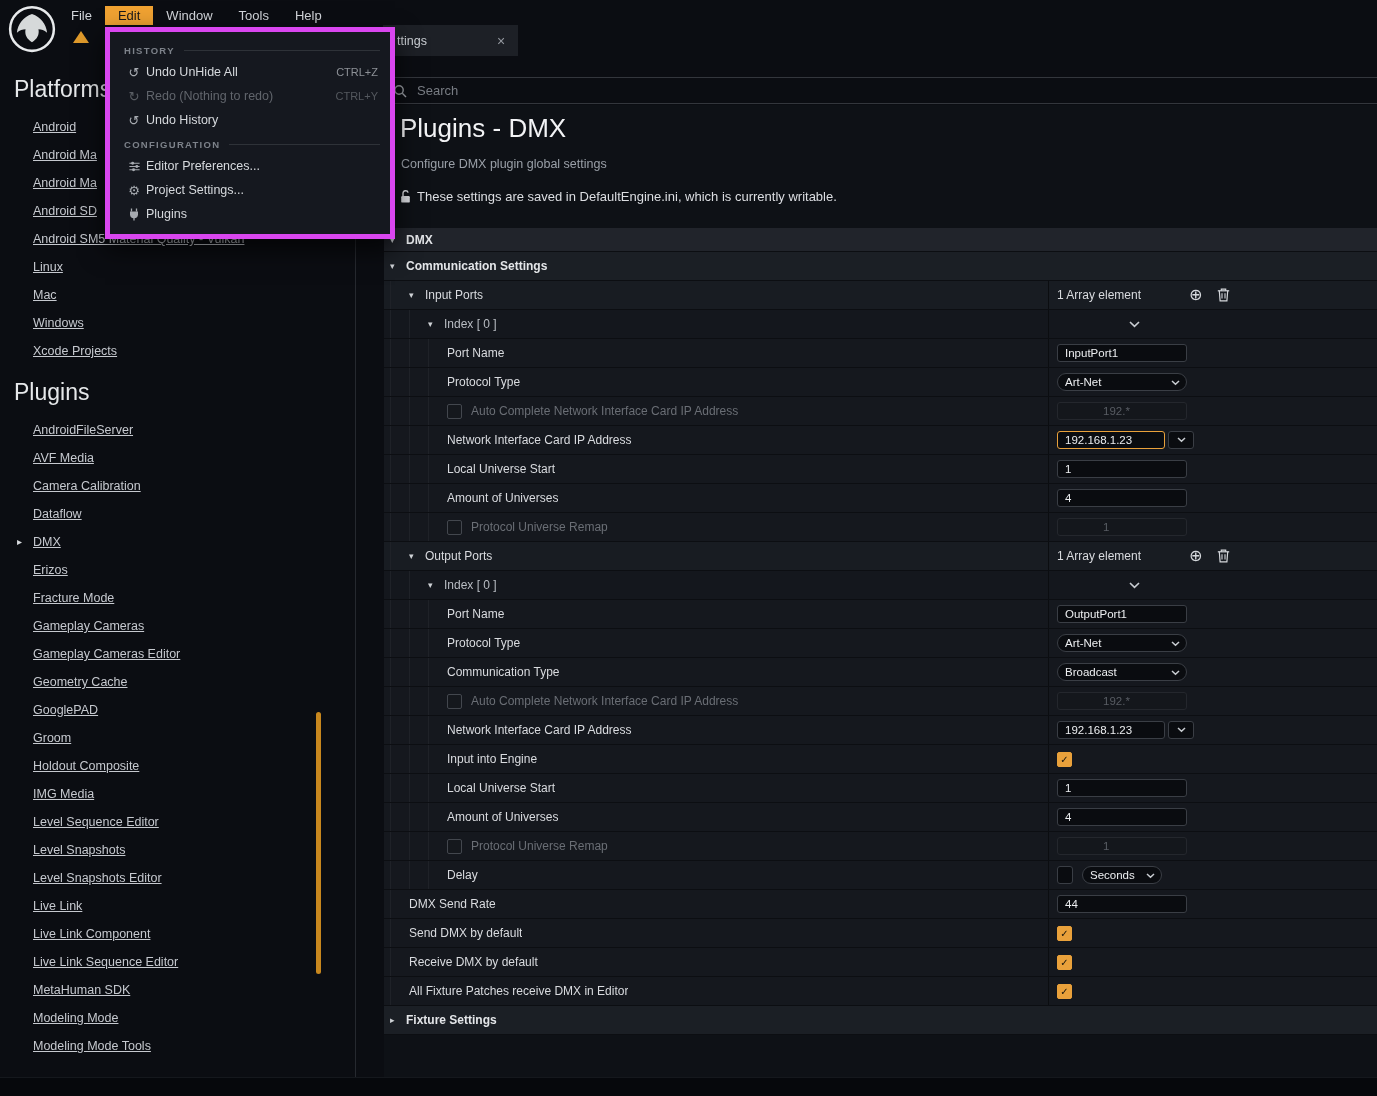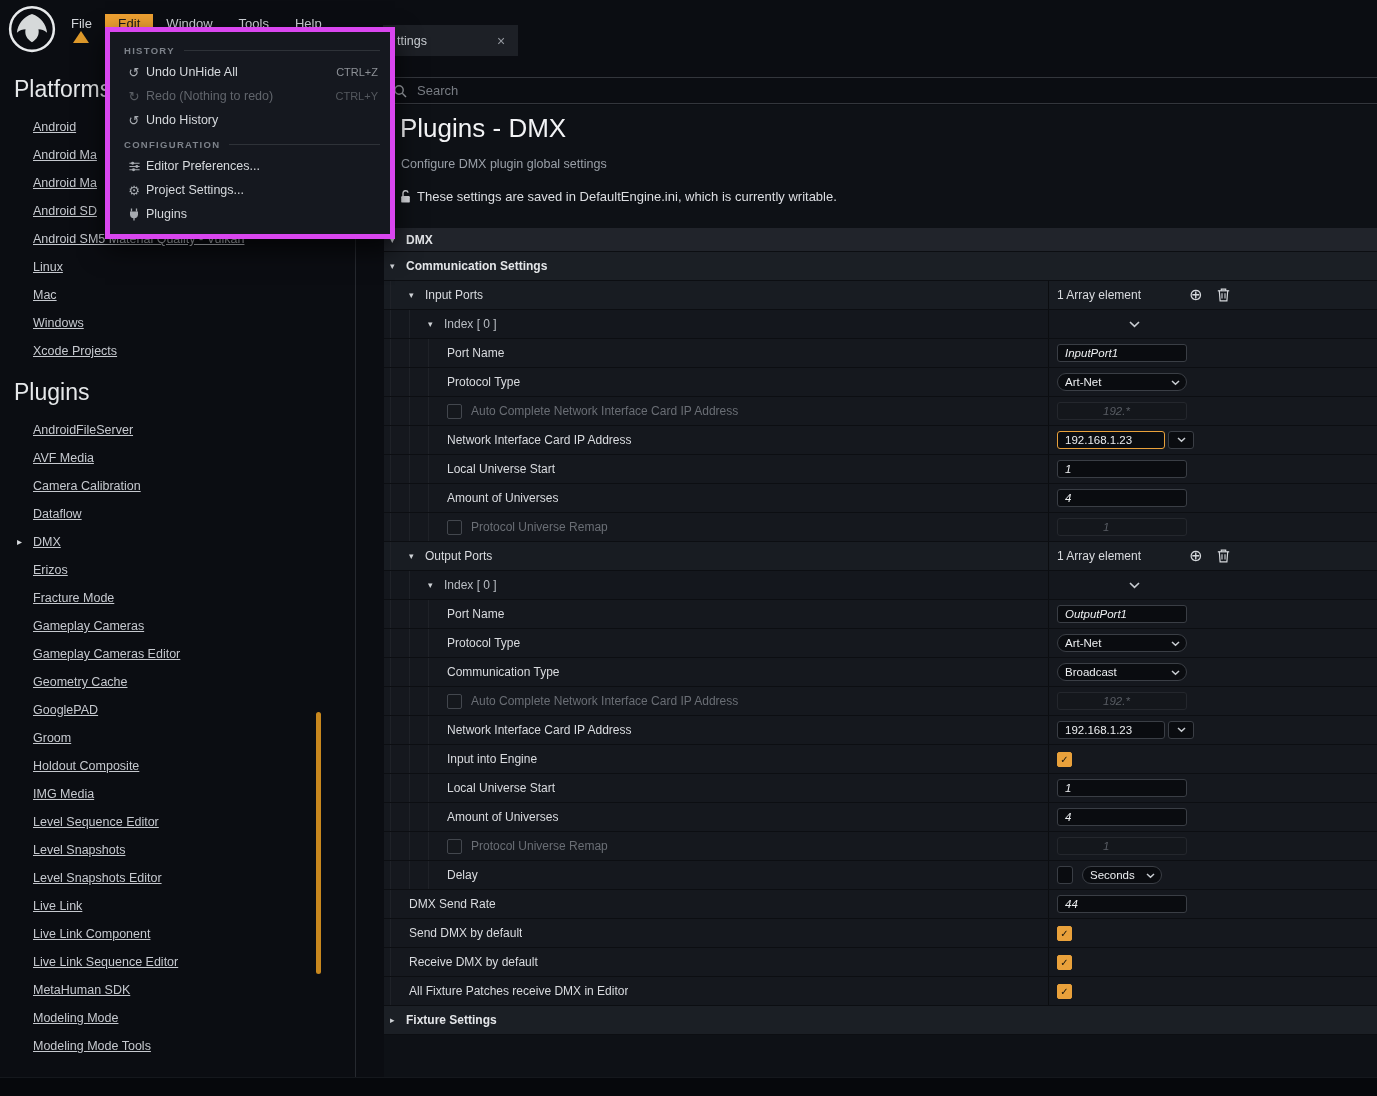--- a/index.html
+++ b/index.html
@@ -1,21 +1,21 @@
 <!DOCTYPE html>
 <html><head>
 <meta charset="utf-8">
 <style>
   html,body{margin:0;padding:0;background:#0b0d12;}
   #app{position:relative;width:1377px;height:1096px;overflow:hidden;background:#0b0d12;
        font-family:"Liberation Sans","DejaVu Sans",sans-serif;color:#d9dbdf;-webkit-font-smoothing:antialiased;}
 
   
   #logo{position:absolute;left:7px;top:4px;width:50px;height:50px;}
-  #menubar{position:absolute;left:58px;top:12px;height:22px;display:flex;align-items:center;}
+  #menubar{position:absolute;left:58px;top:4px;height:22px;display:flex;align-items:center;}
   .mitem{padding:2px 13px;font-size:13px;color:#d3d6db;cursor:default;}
   .mitem.active{background:#f0a232;color:#17181a;}
   #warn{position:absolute;left:73px;top:31px;width:0;height:0;
         border-left:8px solid transparent;border-right:8px solid transparent;border-bottom:12px solid #df9a2b;}
 
   
   #editmenu{position:absolute;left:105px;top:27px;width:280px;background:#15181f;border:5px solid #d946ef;
             box-shadow:0 10px 24px rgba(0,0,0,.7);z-index:50;padding:6px 0 8px;}
   .msec{display:flex;align-items:center;height:20px;padding:0 10px 0 14px;margin-top:2px;}
   .msec-t{font-size:9.5px;letter-spacing:1.3px;color:#7d828a;font-weight:bold;}
@@ -66,21 +66,21 @@
   .srow.k-section .val,.srow.k-group .val{border-left:none;}
   .sp{width:18px;flex:none;align-self:stretch;border-left:1px solid #1f2228;}
   .arr{width:16px;flex:none;font-size:9px;color:#cfd2d6;cursor:default;}
   .lbl{font-size:12px;color:#d9dbdf;white-space:nowrap;overflow:hidden;text-overflow:ellipsis;}
   .lbl.b{font-weight:bold;color:#e4e6e9;}
   .lbl.idx{color:#b9bdc3;}
   .lbl.dim{color:#6a6e75;}
 
   .tf{height:18px;background:#0a0c10;border:1px solid #3a3e45;border-radius:3px;color:#eceef0;font-size:11.5px;
       display:flex;align-items:center;padding:0 7px;box-sizing:border-box;font-family:inherit;}
-  input.tf{width:130px;outline:none;font-style:italic;}
+  input.tf{width:130px;outline:none;}
   input.tf.narrow{width:16px;}
   .tf.disfld{background:#14171c;border-color:#24272d;color:#585c63;padding-left:45px;}
   .selectf{width:130px;justify-content:space-between;padding-right:6px;cursor:default;border-radius:9px;}
   .selectf.unit{width:80px;margin-left:9px;}
   .combo{display:flex;align-items:center;}
   .combo-text{width:108px;text-align:right;}
   .combo-text.foc{border-color:#e9a13b;}
   .combo-btn{width:26px;justify-content:center;padding:0;margin-left:3px;cursor:default;}
   .cb{width:13px;height:13px;border-radius:2px;background:#15181d;border:1px solid #43474e;flex:none;
       display:flex;align-items:center;justify-content:center;cursor:default;box-sizing:content-box;}

